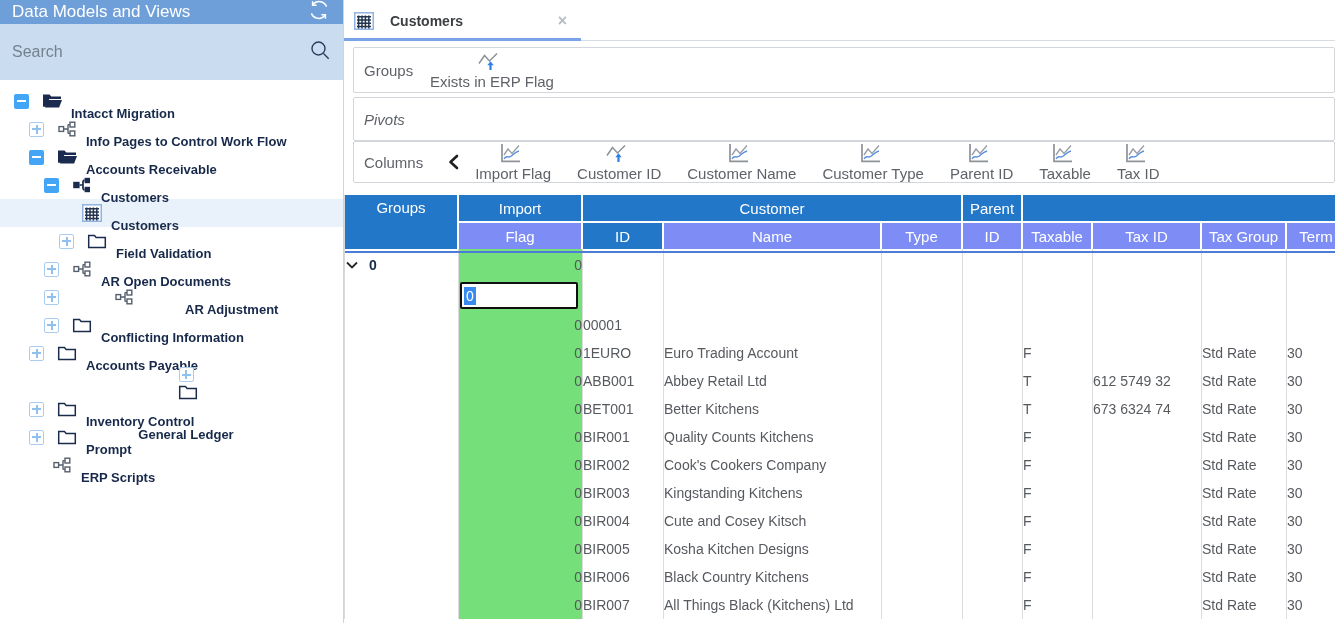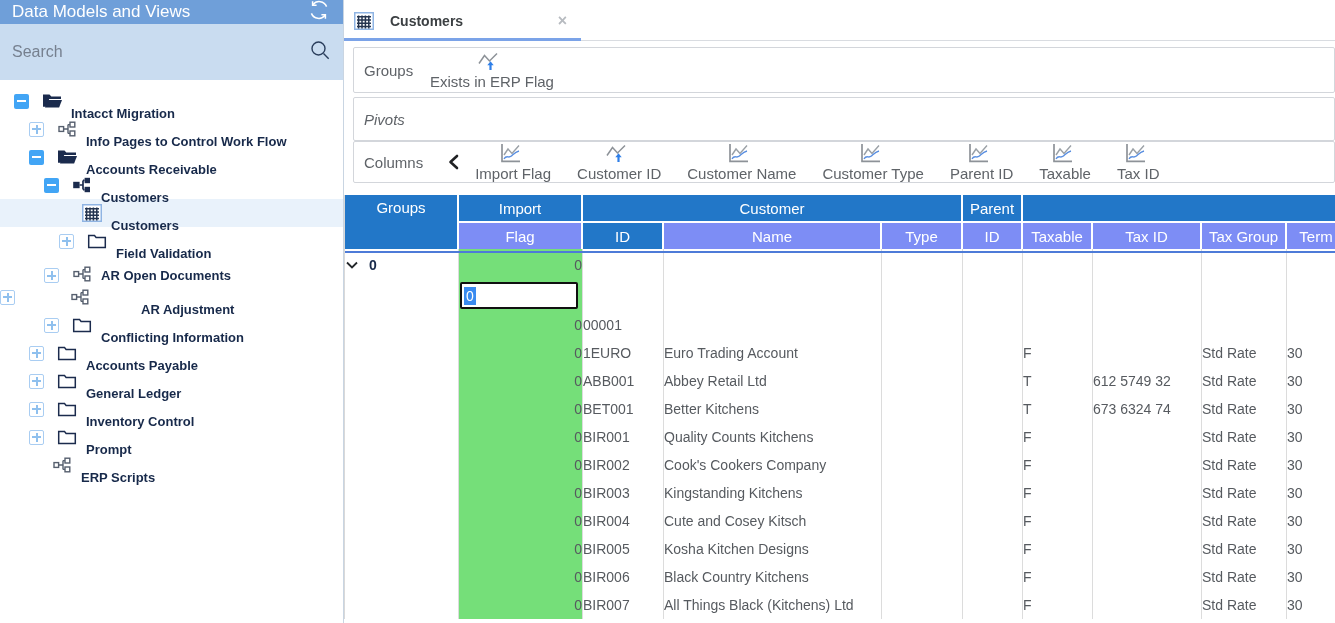--- a/index.html
+++ b/index.html
@@ -152,33 +152,33 @@
       </div>
       <div class="tree-row" style="padding-left: 59px;">
         <span class="tgl plus"></span>
         <span class="tree-ico">
           <svg width="20" height="16" viewBox="0 0 20 16">
             <path d="M1.7 2.5h5.8l1.6 1.9h9.2v10H1.7z" fill="none" stroke="#1b2b4d" stroke-width="1.5"></path>
           </svg>
         </span>
         <span class="tree-lbl">Field Validation</span>
       </div>
-      <div class="tree-row" style="padding-left: 44px; align-items: flex-end;">
+      <div class="tree-row" style="padding-left: 44px;">
         <span class="tgl plus"></span>
         <span class="tree-ico">
           <svg width="20" height="16" viewBox="0 0 20 16" fill="none" stroke="#565f6e" stroke-width="1.4">
             <rect x="2" y="5.6" width="4.6" height="4.8"></rect>
             <rect x="13" y="1.2" width="4.8" height="4.8"></rect>
             <rect x="13" y="10" width="4.8" height="4.8"></rect>
             <path d="M6.6 8h4.4M11 3.6v8.8M11 3.6h2M11 12.4h2"></path>
           </svg>
         </span>
         <span class="tree-lbl">AR Open Documents</span>
       </div>
-      <div class="tree-row" style=" gap: 42px;">
+      <div class="tree-row" style="padding-left: 44px; gap: 42px;">
         <span class="tgl plus"></span>
         <span class="tree-ico">
           <svg width="20" height="16" viewBox="0 0 20 16" fill="none" stroke="#565f6e" stroke-width="1.4">
             <rect x="2" y="5.6" width="4.6" height="4.8"></rect>
             <rect x="13" y="1.2" width="4.8" height="4.8"></rect>
             <rect x="13" y="10" width="4.8" height="4.8"></rect>
             <path d="M6.6 8h4.4M11 3.6v8.8M11 3.6h2M11 12.4h2"></path>
           </svg>
         </span>
         <span class="tree-lbl">AR Adjustment</span>
@@ -194,21 +194,21 @@
       </div>
       <div class="tree-row" style="padding-left: 29px;">
         <span class="tgl plus"></span>
         <span class="tree-ico">
           <svg width="20" height="16" viewBox="0 0 20 16">
             <path d="M1.7 2.5h5.8l1.6 1.9h9.2v10H1.7z" fill="none" stroke="#1b2b4d" stroke-width="1.5"></path>
           </svg>
         </span>
         <span class="tree-lbl">Accounts Payable</span>
       </div>
-      <div class="tree-row" style="padding-left: 29px;">
+      <div class="tree-row" style="padding-left: 29px; flex-direction: column;">
         <span class="tgl plus"></span>
         <span class="tree-ico">
           <svg width="20" height="16" viewBox="0 0 20 16">
             <path d="M1.7 2.5h5.8l1.6 1.9h9.2v10H1.7z" fill="none" stroke="#1b2b4d" stroke-width="1.5"></path>
           </svg>
         </span>
         <span class="tree-lbl">General Ledger</span>
       </div>
       <div class="tree-row" style="padding-left: 29px;">
         <span class="tgl plus"></span>

